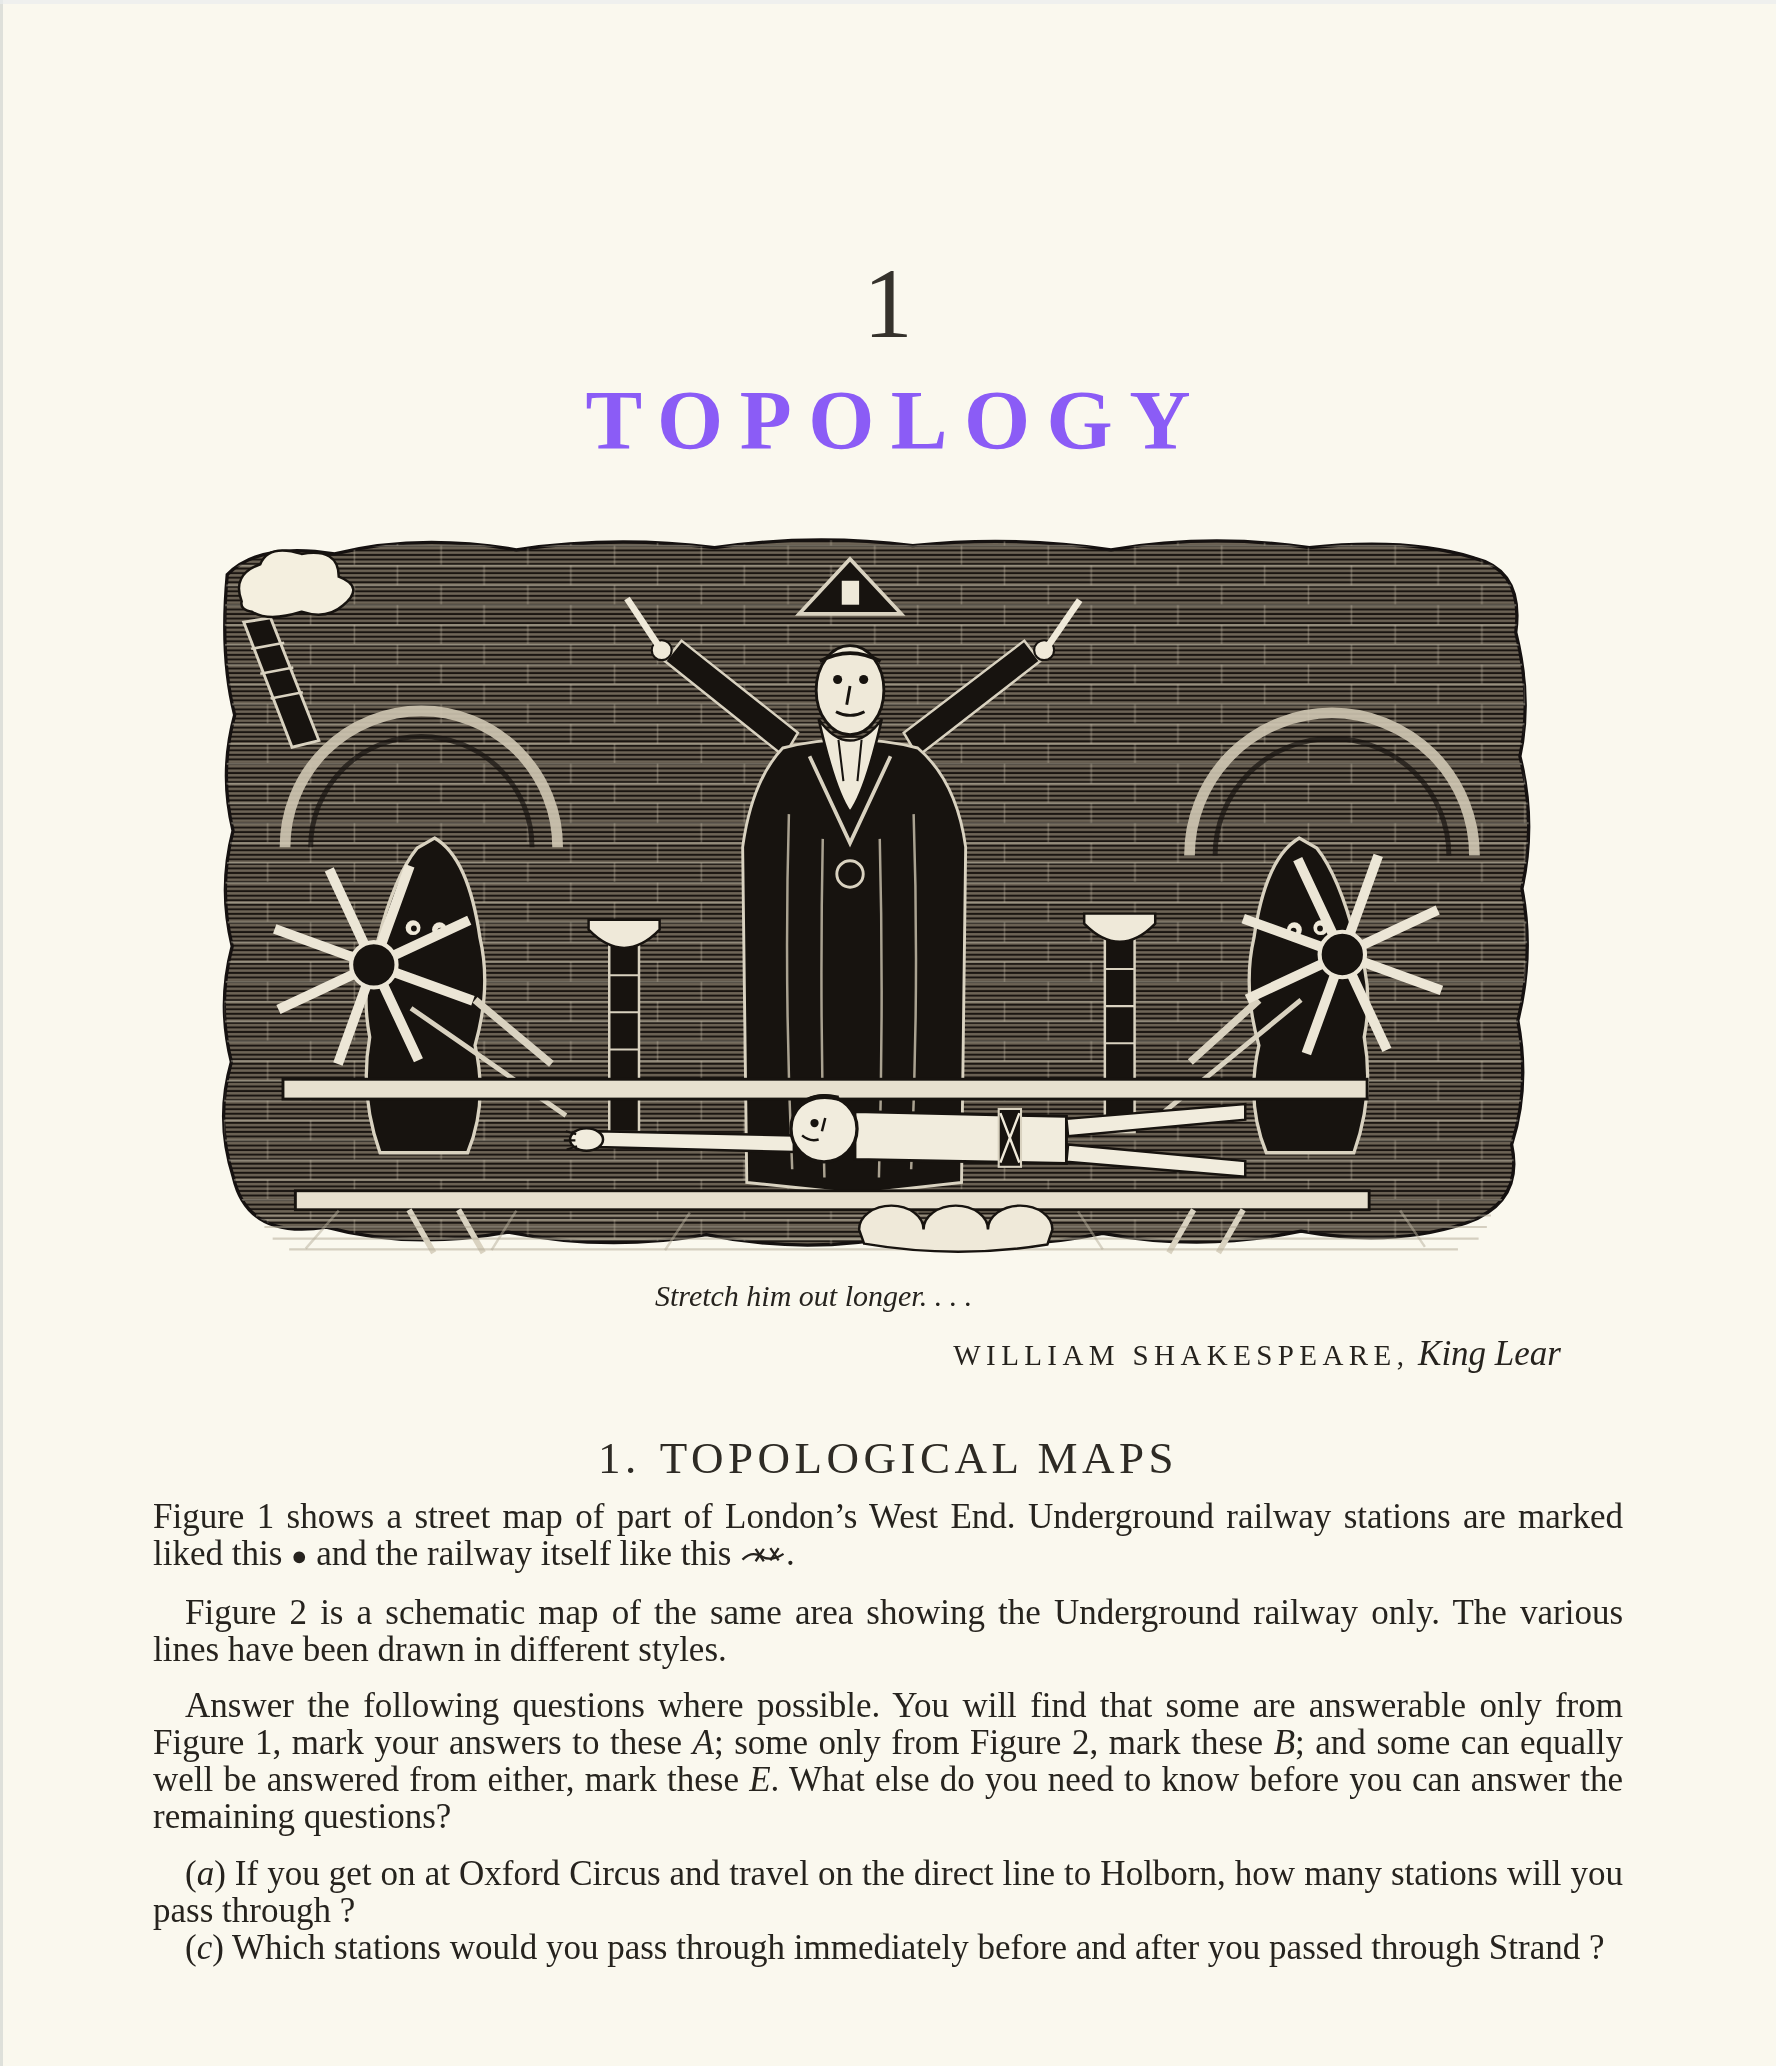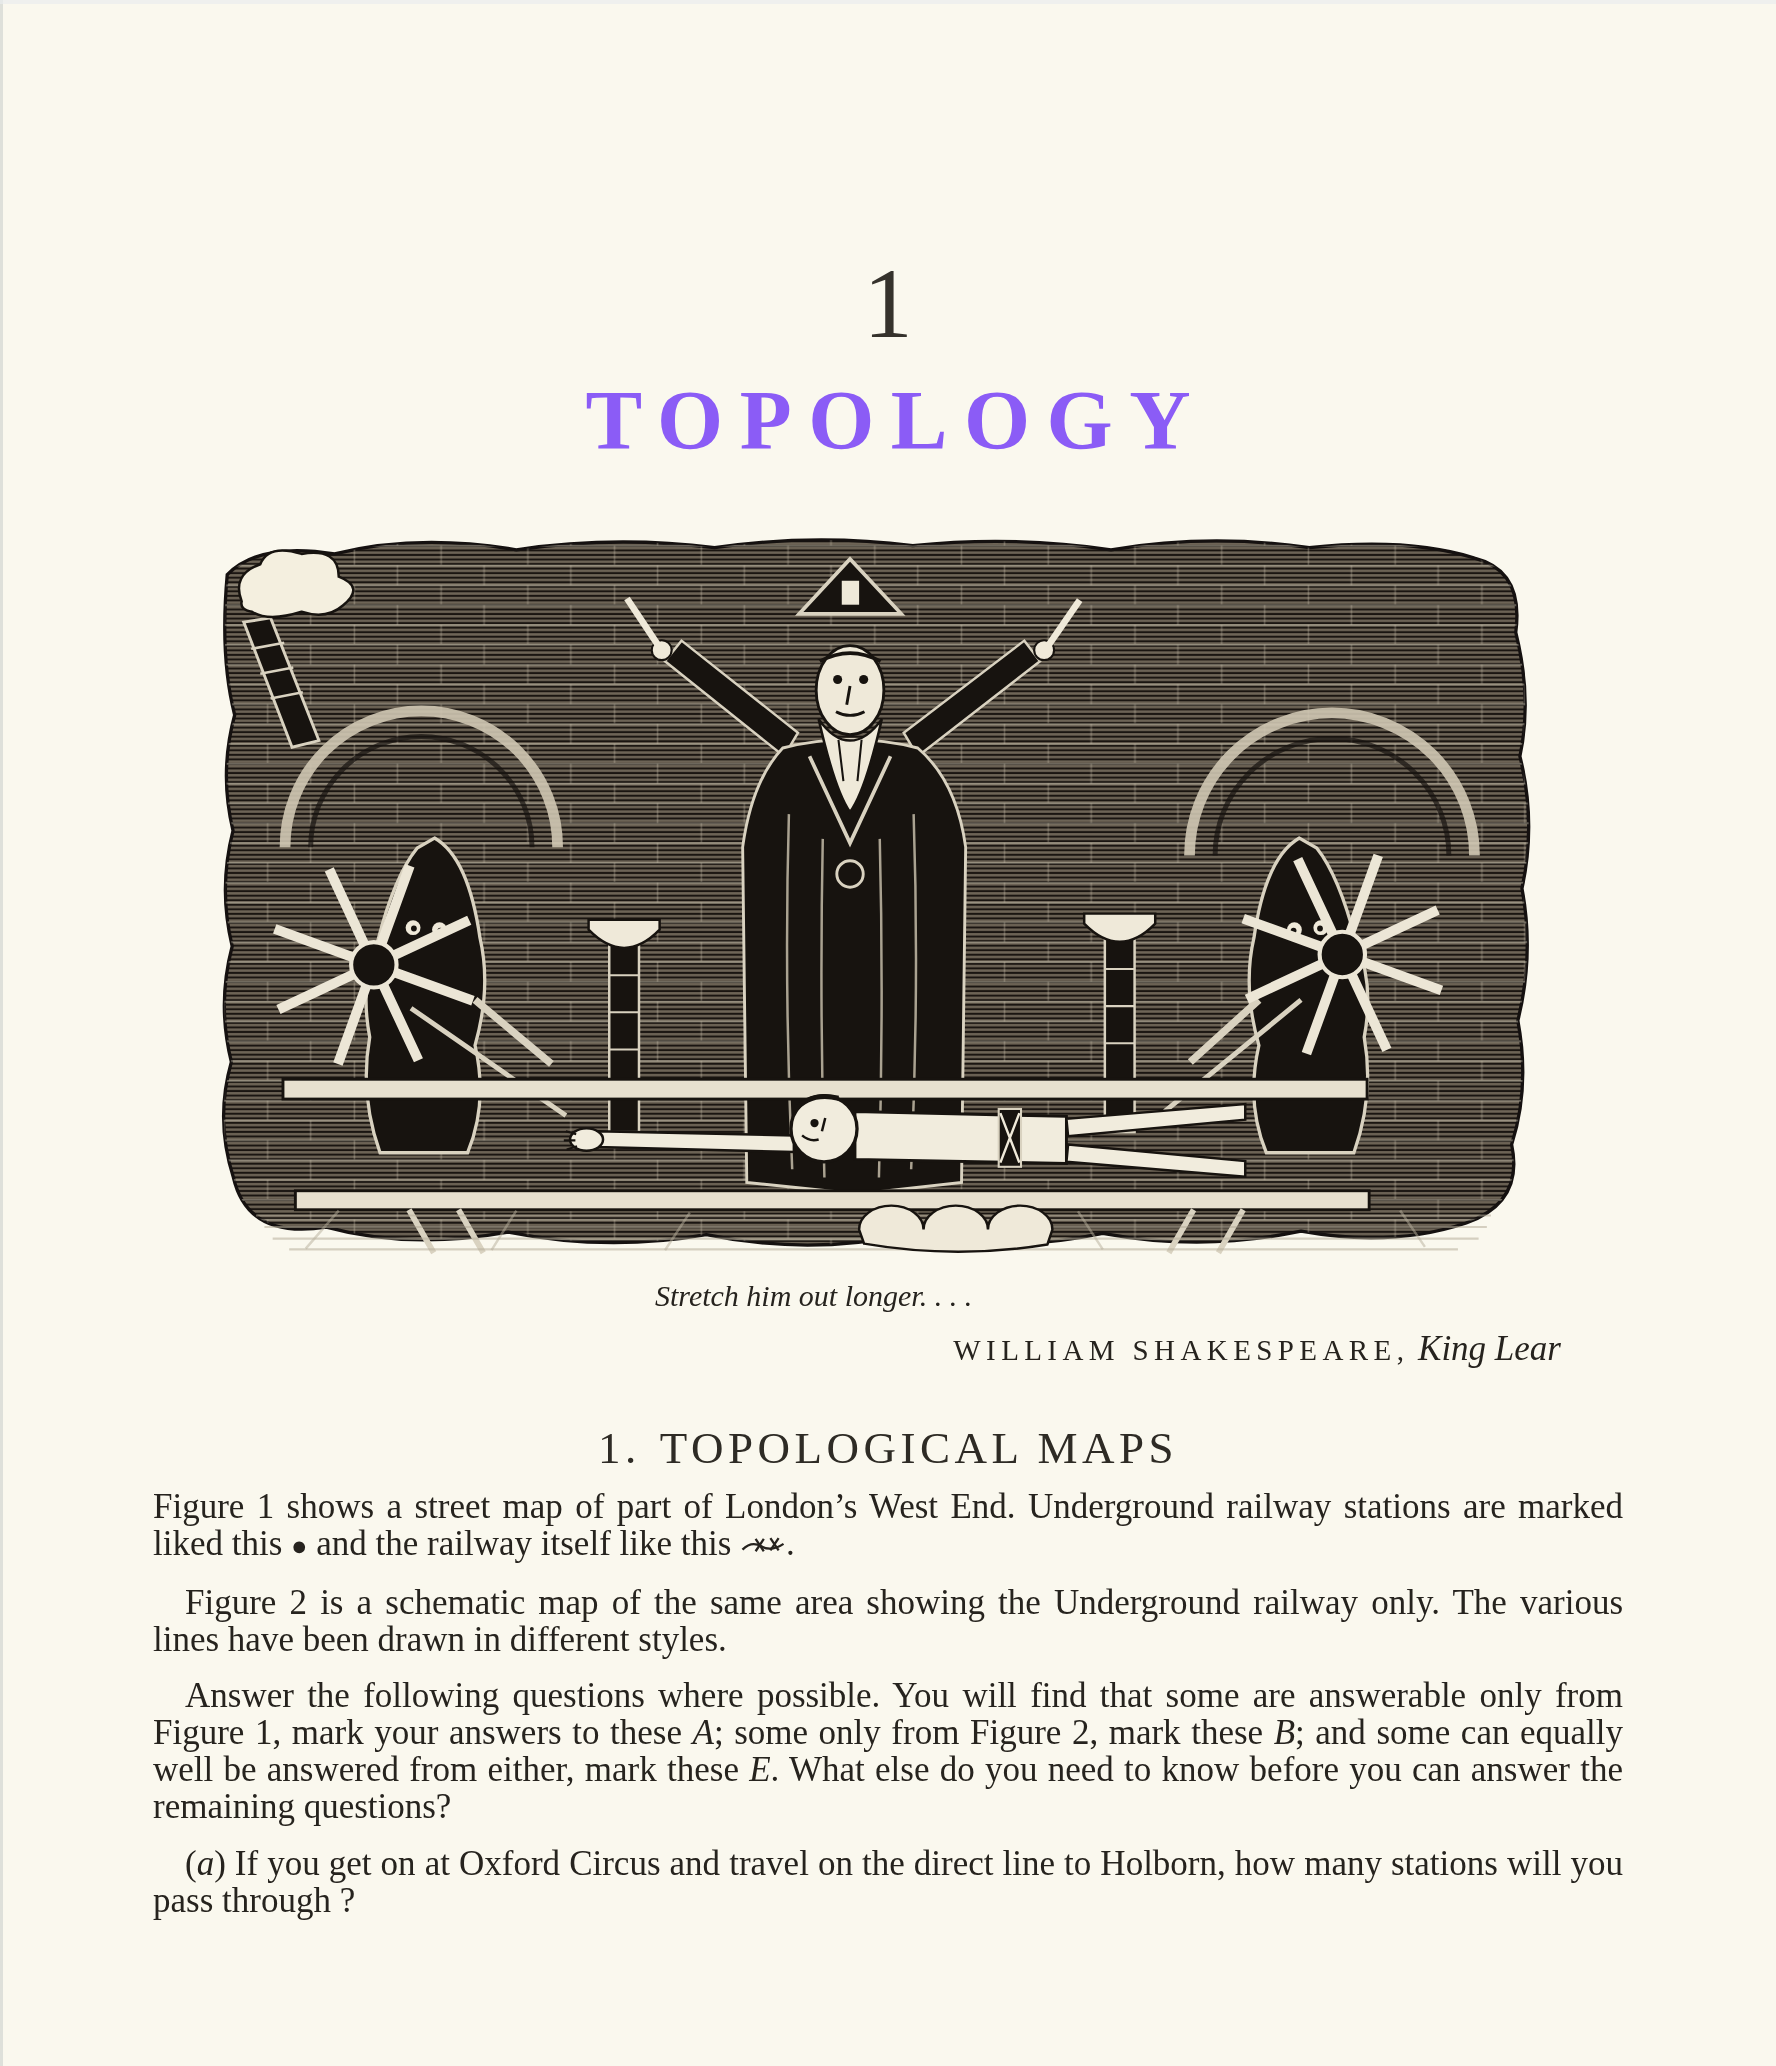--- a/index.html
+++ b/index.html
@@ -19,21 +19,21 @@
   .edge-top{position:absolute;left:0;top:0;width:100%;height:4.1px;background:#e9edee;opacity:.7;}
 
   .chapter-number{padding-top:254px;font-size:99px;line-height:1;text-align:center;color:#35322c;}
   .chapter-title{margin-top:25px;font-size:85px;line-height:1;text-align:center;font-weight:700;
     letter-spacing:16.5px;text-indent:16.5px;color:#8b5cf6;}
 
   figure{margin:62px 0 0 0;padding:0;}
   .woodcut-wrap{width:1339px;margin:0 auto 0 49px;}
   .quote-caption{margin-top:20px;font-size:30px;line-height:37px;font-style:italic;
     padding-left:502px;color:#26231e;}
-  .attribution{margin-top:12.4px;font-size:35px;line-height:45px;text-align:right;
+  .attribution{margin-top:12.4px;font-size:35px;line-height:55px;text-align:right;
     padding-right:62px;color:#26231e;}
   .attribution .caps{font-style:normal;font-size:29px;letter-spacing:5.4px;}
   .attribution .work{font-style:italic;}
 
   h2.section-heading{margin:50px 0 0 0;font-size:45px;line-height:1.15;text-align:center;
     font-weight:400;letter-spacing:4.5px;color:#2e2b25;}
   h2.section-heading .gap{display:inline-block;width:19px;}
 
   main{margin-top:12.4px;font-size:35px;line-height:37px;text-align:justify;color:#26231e;}
   main p{margin:0 0 19px 0;text-indent:32px;}
@@ -191,16 +191,17 @@
           <path d="M38 12 L58 42 M58 12 L38 42 M74 10 L94 40 M94 10 L74 40" stroke="#26231e" stroke-width="5.5"></path>
         </svg><span>.</span></p>
 
     <p>Figure 2 is a schematic map of the same area showing the Underground railway only. The various lines have been drawn in different styles.</p>
 
     <p><span>Answer the following questions where possible. You will find that some are answerable only from Figure 1, mark your answers to these </span><span class="it">A</span><span>; some only from Figure 2, mark these </span><span class="it">B</span><span>; and some can equally well be answered from either, mark these </span><span class="it">E</span><span>. What else do you need to know before you can answer the remaining questions?</span></p>
 
     <p class="question q-first"><span>(</span><span class="it">a</span><span>)</span><span> If you get on at Oxford Circus and travel on the direct line to Holborn, how many stations will you pass through ?</span></p>
 
 
+    <p class="question"><span>(</span><span class="it">c</span><span>)</span><span> Which stations would you pass through immediately before and after you passed through Strand ?</span></p>
   </main>
 
 </div>
 
 
 </body></html>

